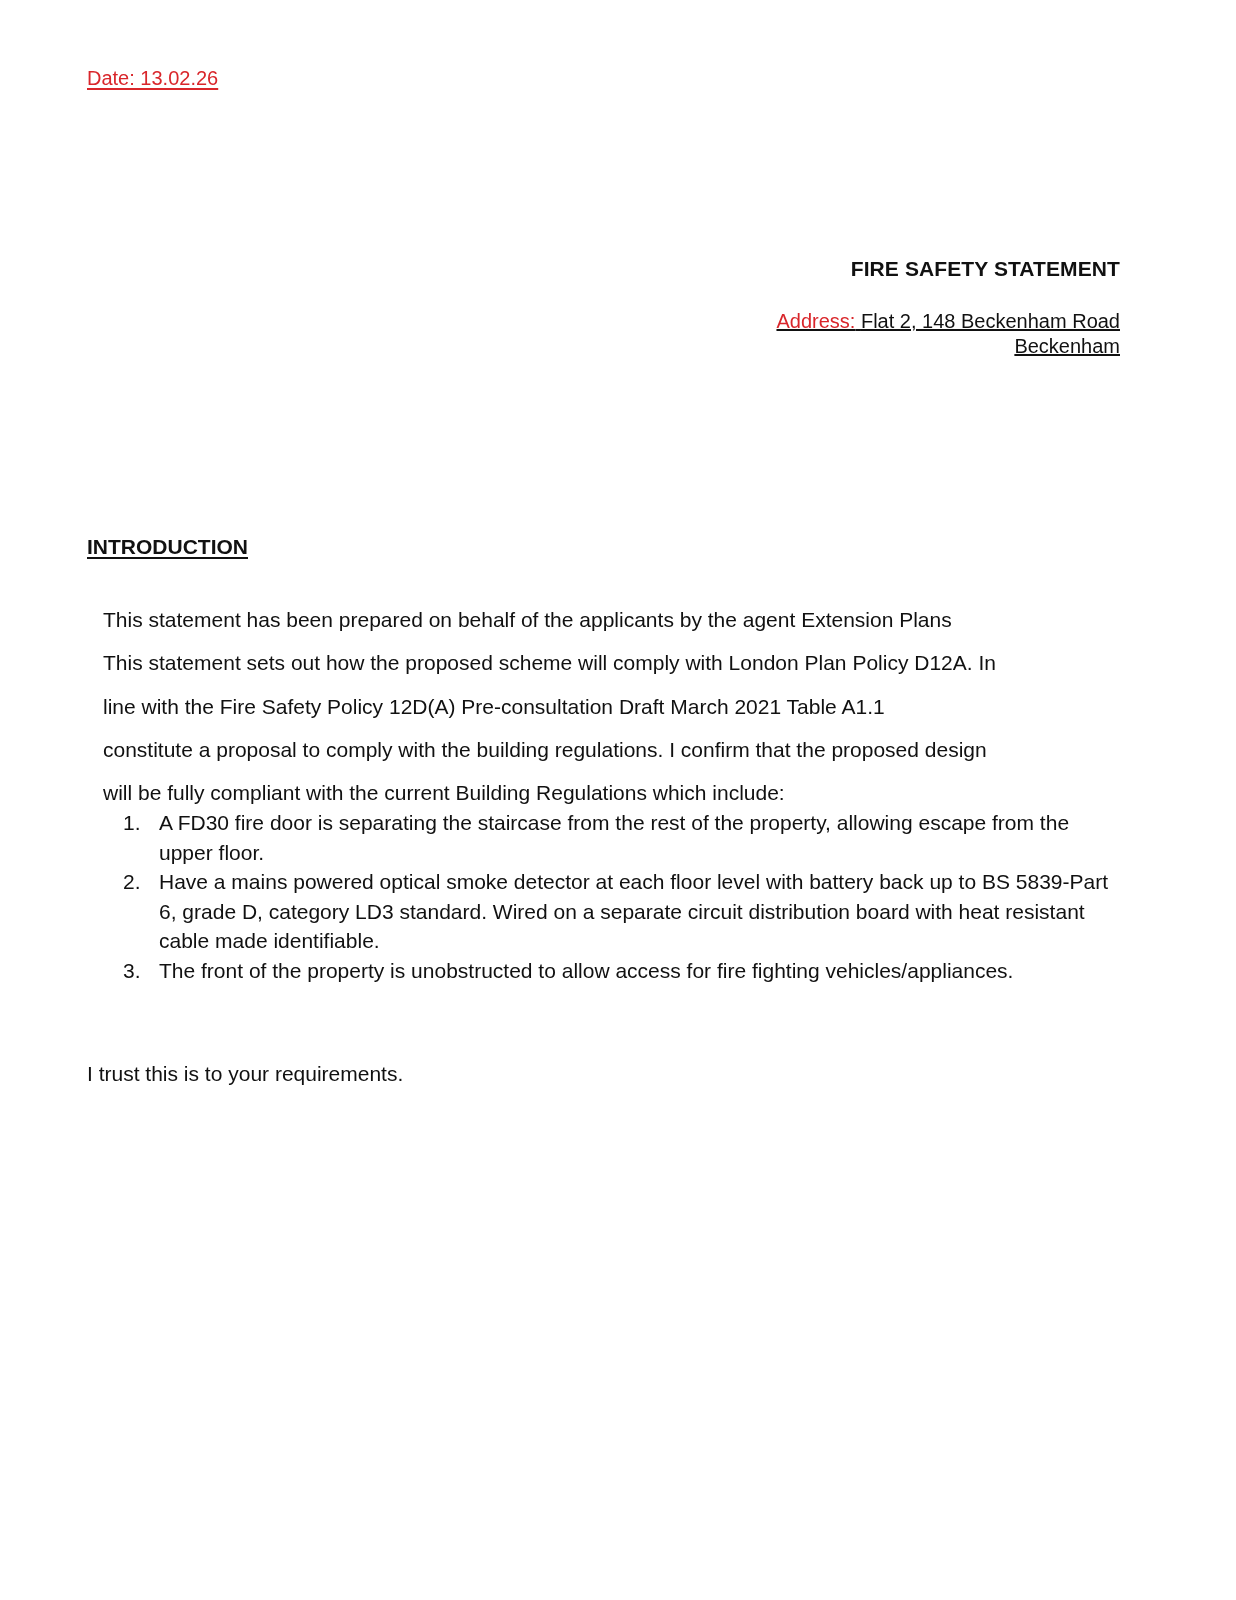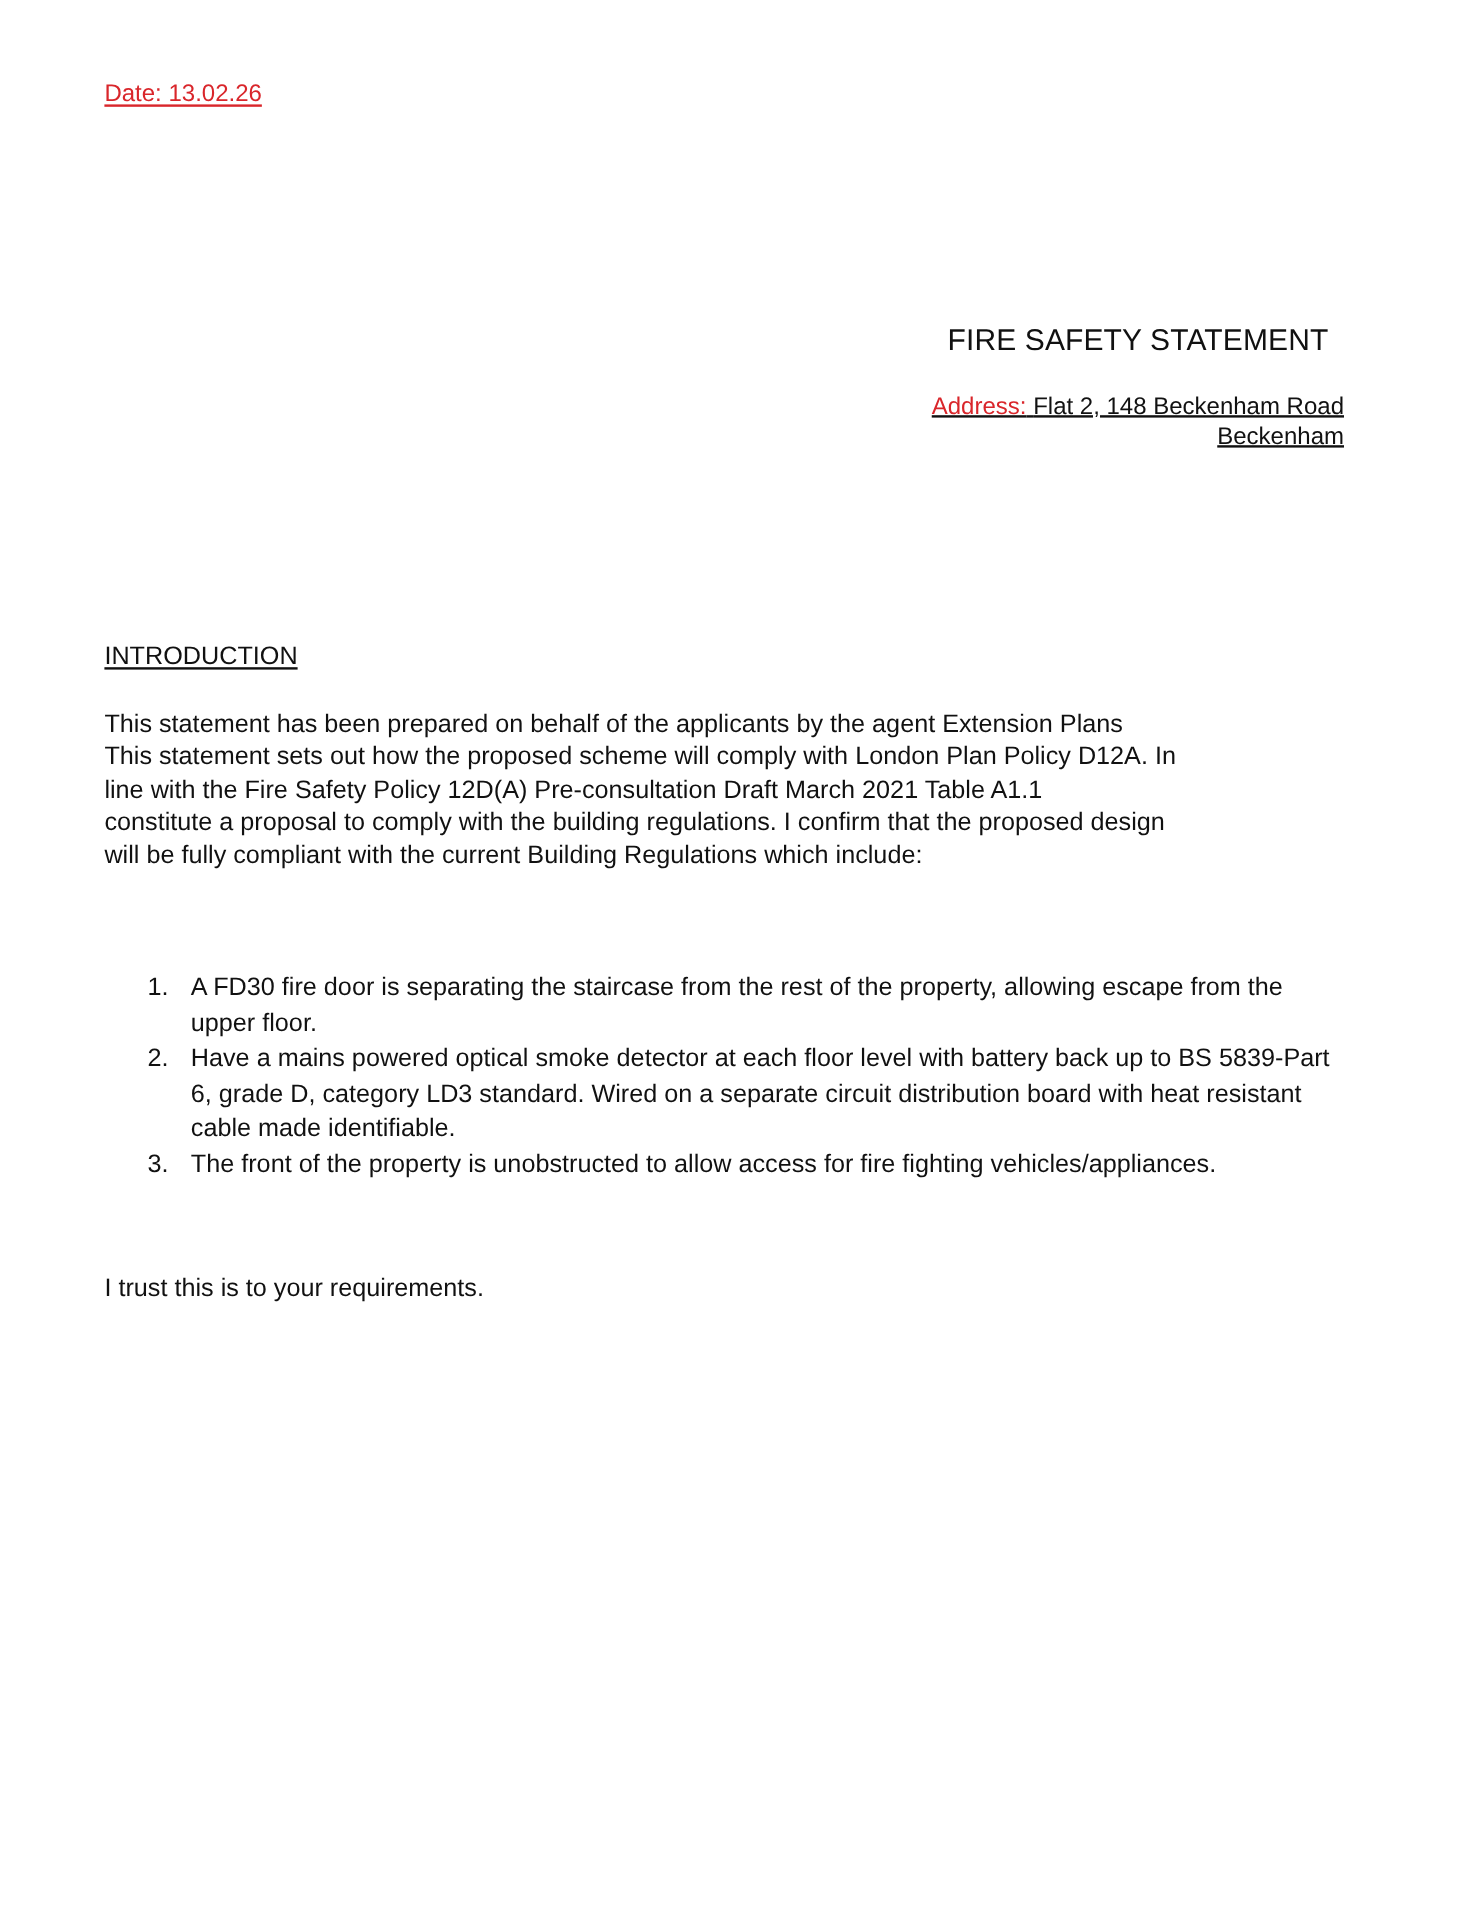--- a/index.html
+++ b/index.html
@@ -1,27 +1,27 @@
 <!DOCTYPE html>
 <html><head>
 <meta charset="utf-8">
 <style>
   html, body { margin: 0; padding: 0; background: #ffffff; }
   body { width: 1236px; height: 1600px; position: relative; overflow: hidden;
          font-family: "Liberation Sans", sans-serif; color: #111111; }
   .date { position: absolute; left: 87px; top: 67px; font-size: 20px; color: #d9262b;
           text-decoration: underline; text-underline-offset: 3px; text-align: right; }
   .title-block { position: absolute; right: 116px; top: 257px; text-align: right; }
-  .doc-title { font-size: 25px; font-weight: normal; margin: 13px; letter-spacing: 0.1px; }
+  .doc-title { font-size: 21px; font-weight: bold; margin: 0; letter-spacing: 0.1px; }
   .address { margin-top: 28px; font-size: 20px; line-height: 25px; text-decoration: underline; }
   .address .lbl { color: #d9262b; }
-  .intro-heading { position: absolute; left: 87px; top: 535px; font-size: 21px; font-weight: normal;
+  .intro-heading { position: absolute; left: 87px; top: 535px; font-size: 21px; font-weight: bold;
                    text-decoration: underline; text-underline-offset: 3px; text-decoration-thickness: 2px; margin: 0; }
   .body-text { position: absolute; left: 87px; top: 590px; width: 1040px; font-size: 21px; line-height: 27.3px; }
-  .body-text p { margin: 0; }
+  .body-text p { margin: 16px; }
   .list { position: absolute; left: 87px; top: 808px; width: 1040px; font-size: 21px; line-height: 29.5px;
           margin: 0; padding: 0; list-style: none; }
   .list li { position: relative; padding-left: 72px; }
   .list .num { position: absolute; left: 36px; top: 0; }
   .closing { position: absolute; left: 87px; top: 1062px; font-size: 21px; text-align: right; }
 </style>
 </head>
 <body>
 
 <div class="date">Date: 13.02.26</div>

